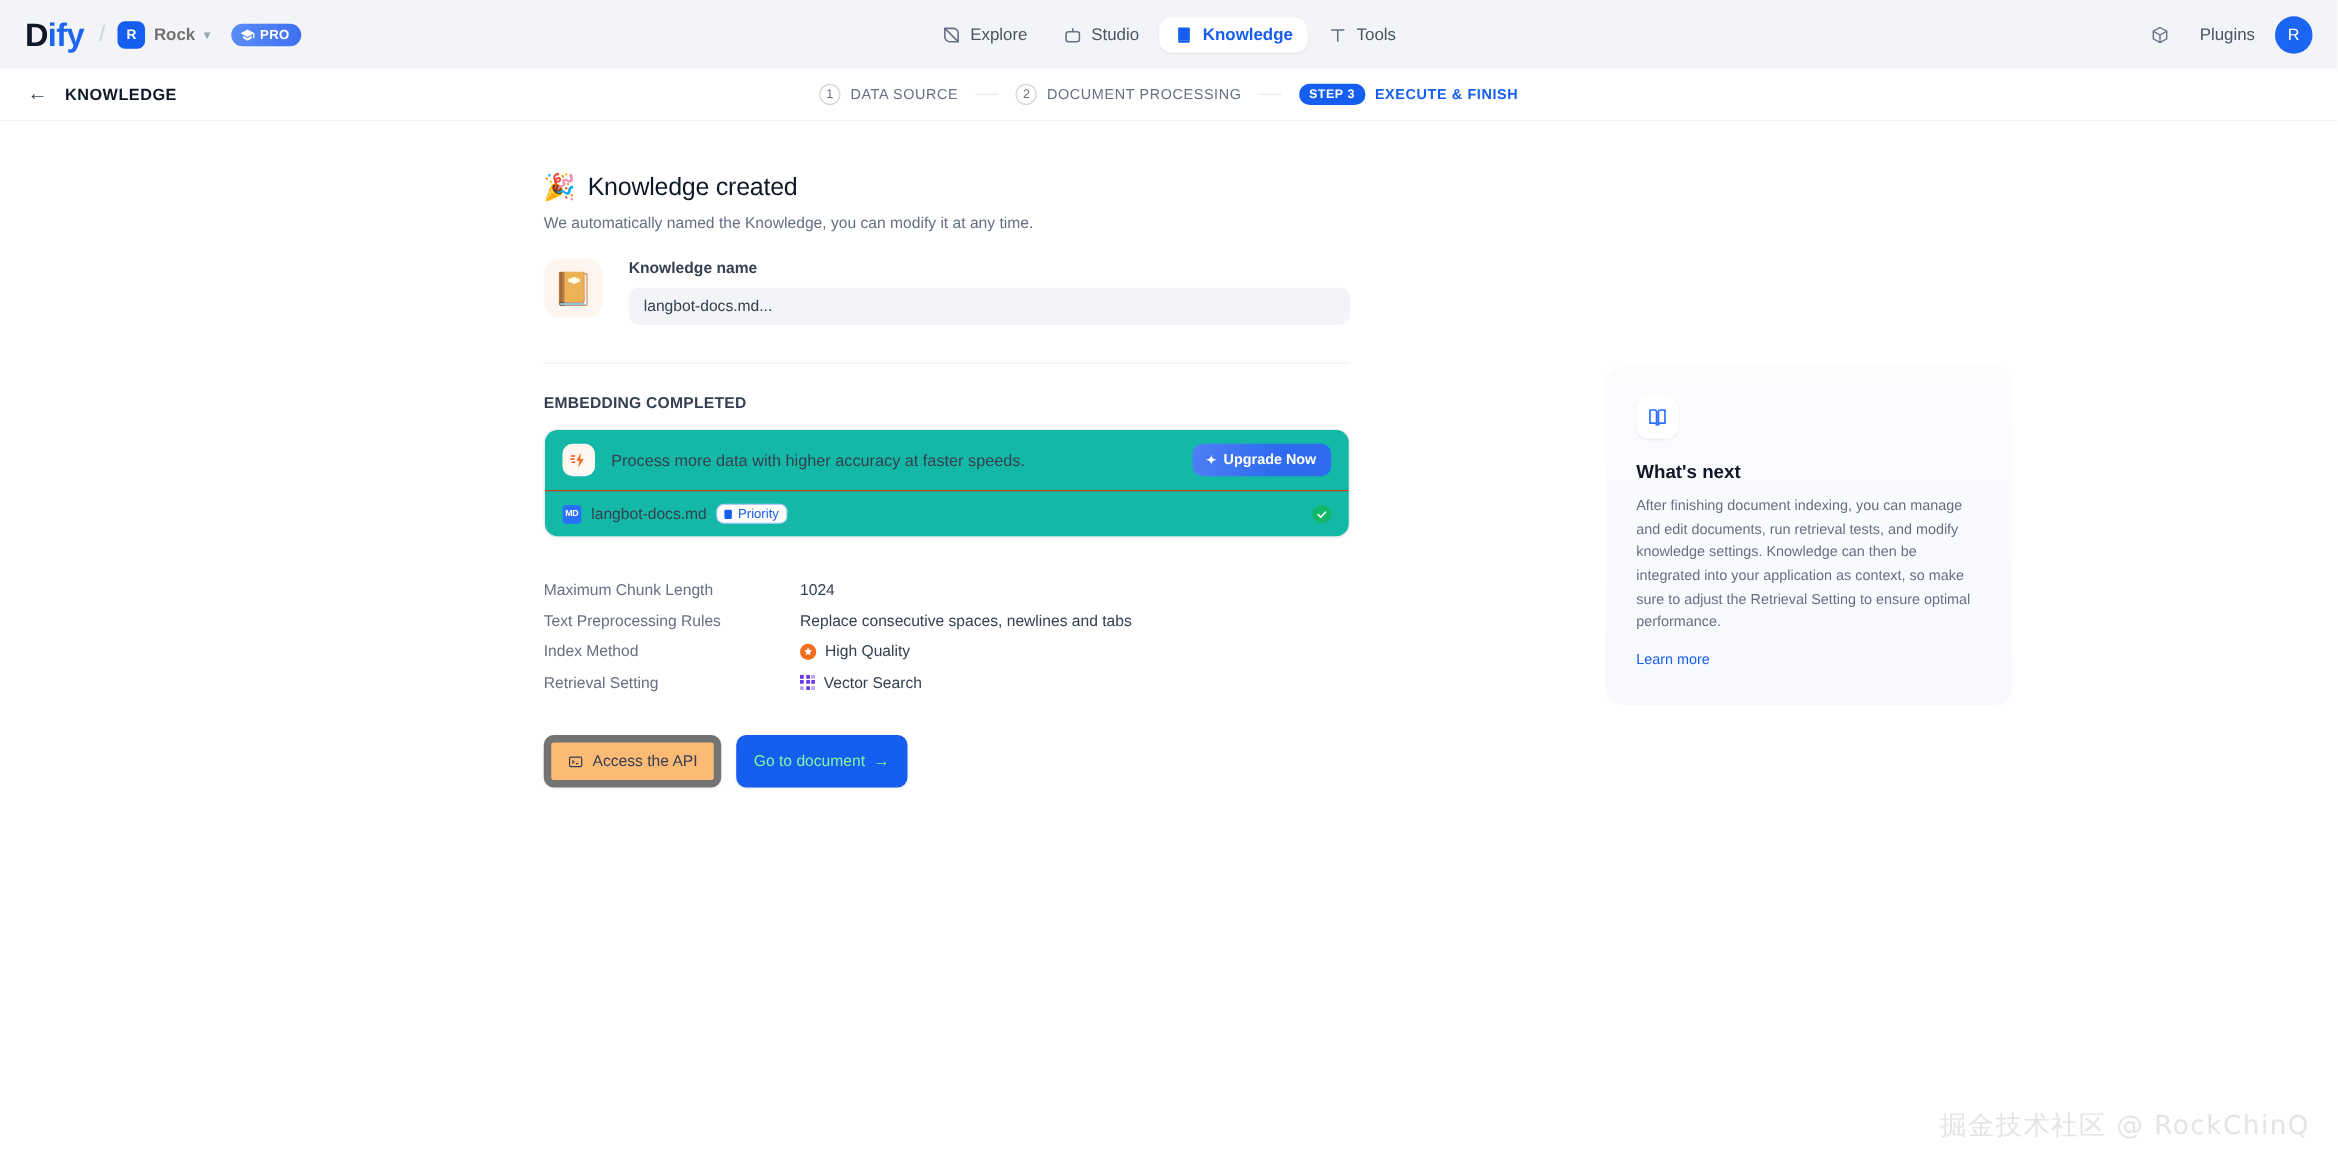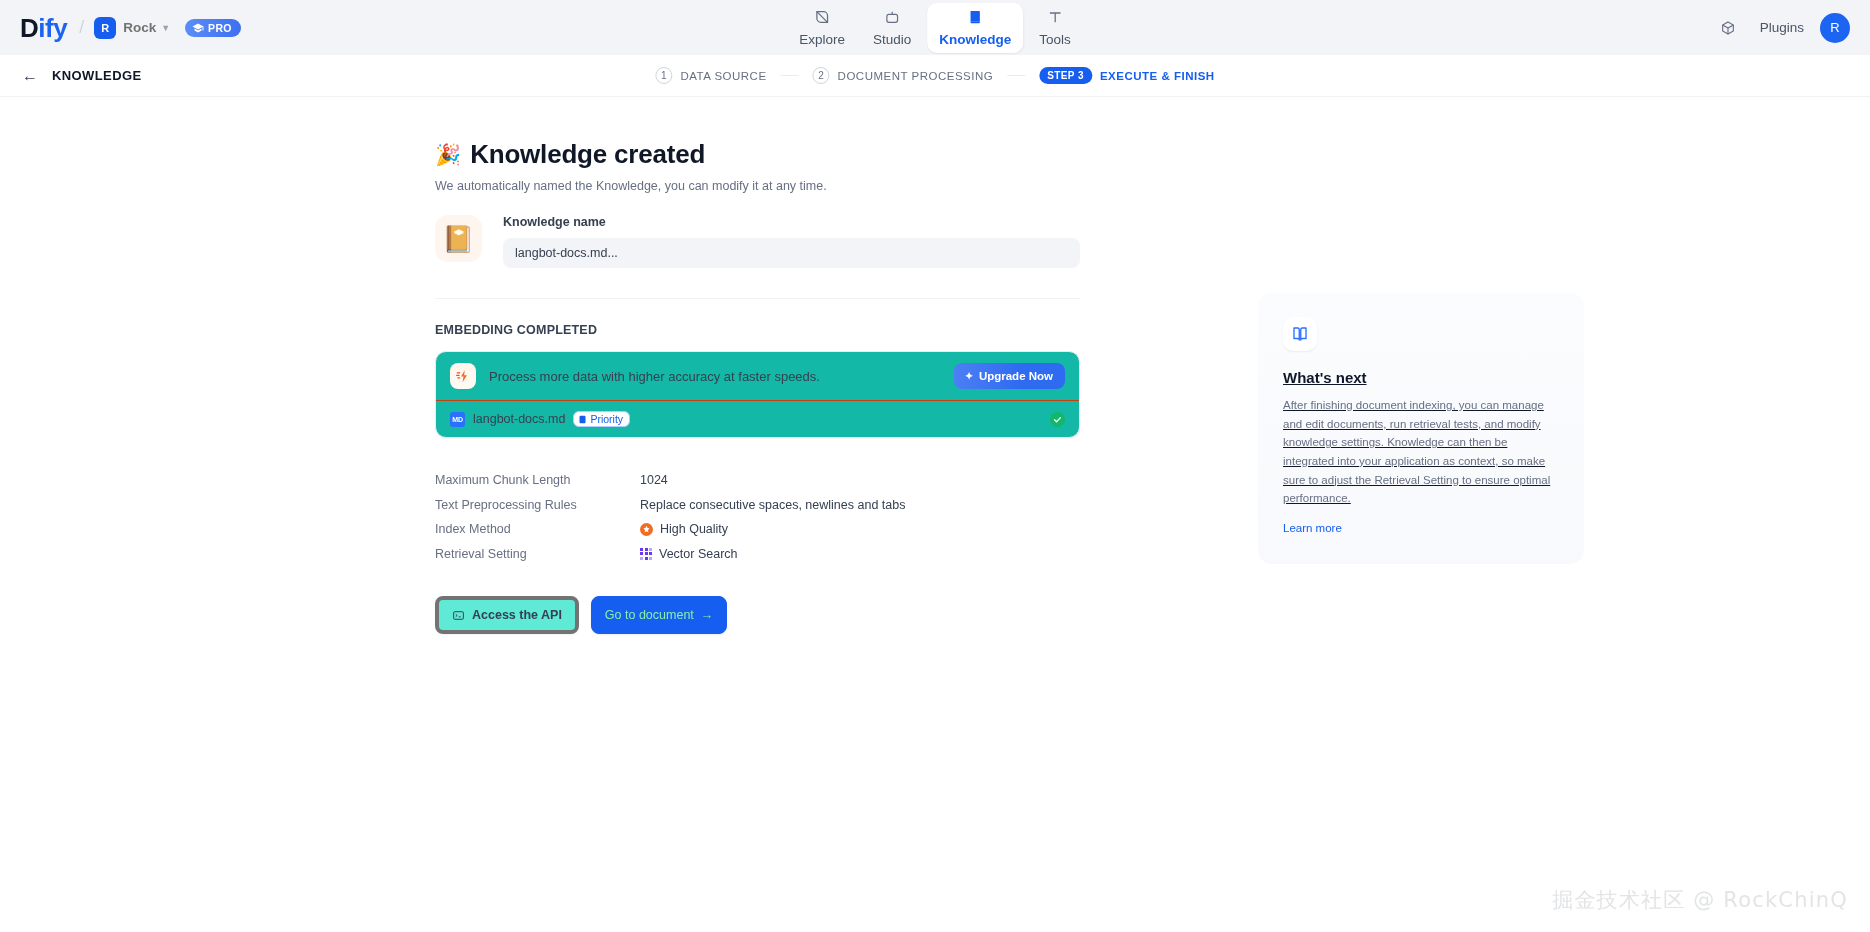--- a/index.html
+++ b/index.html
@@ -56,21 +56,21 @@
 
   .nav {
     position: absolute;
     left: 50%; transform: translateX(-50%);
     display: flex; align-items: center; gap: 4px;
   }
   .nav-item {
     display: flex; align-items: center; gap: 7px;
     padding: 6px 12px; border-radius: 10px;
     font-size: 13.5px; color: #495464; font-weight: 400;
-    cursor: pointer; white-space: nowrap; flex-direction: column;
+    cursor: pointer; white-space: nowrap;
   }
   .nav-item.active {
     background: #ffffff;
     color: #155eef;
     font-weight: 600;
     box-shadow: 0 1px 2px rgba(16,24,40,.06);
   }
   .nav-item svg { display:block; }
 
   .topbar-right {
@@ -130,21 +130,21 @@
   .content {
     width: 645px;
     margin-left: 435px;
     padding-top: 42px;
   }
 
   .title-row {
     display: flex; align-items: center; gap: 9px;
   }
   .party { font-size: 21px; line-height: 1; }
-  .h1 { font-size: 26px; font-weight: 700; color: #101828; letter-spacing: -0.2px; }
+  .h1 { font-size: 20px; font-weight: 400; color: #101828; letter-spacing: -0.2px; }
   .sub {
     font-size: 12.5px; color: #676f83; margin-top: 9px;
   }
 
   .name-block {
     display: flex; align-items: flex-start; gap: 21px;
     margin-top: 22px; padding-bottom: 30px;
     border-bottom: 1px solid #f1f2f4;
   }
   .book-icon {
@@ -255,39 +255,37 @@
   .dotgrid i.dim { background: #b9a6f7; }
 
   .btn-row { display: flex; gap: 12px; margin-top: 30px; }
   .btn {
     display: flex; align-items: center; gap: 7px;
     font-size: 12.5px; font-weight: 500;
     border-radius: 8px; padding: 8px 13px;
     cursor: pointer; font-family: inherit;
   }
   .btn-secondary {
-    background: #5eead4; color: #354052;
-    border: 4px solid #737373;
+    background: #fdba74; color: #354052;
+    border: 6px solid #737373;
     box-shadow: 0 1px 2px rgba(16,24,40,.05);
-    font-weight: bold;
   }
   .btn-primary {
     background: #155eef; color: #86efac; border: 1px solid #155eef;
     box-shadow: 0 1px 2px rgba(16,24,40,.08);
   }
 
   
   .side-panel {
     position: absolute;
-    left: 1258px; top: 196px;
+    left: 1284px; top: 196px;
     width: 326px;
     background: linear-gradient(180deg,#fbfcfe 0%,#f7f9fc 100%);
     border-radius: 14px;
     padding: 24px 25px 28px 25px;
-    text-decoration: underline;
   }
   .panel-icon {
     width: 34px; height: 34px; border-radius: 10px;
     background: #ffffff;
     box-shadow: 0 1px 2px rgba(16,24,40,.07);
     display: flex; align-items: center; justify-content: center;
     margin-bottom: 18px;
   }
   .panel-title { font-size: 15px; font-weight: 700; color: #101828; }
   .panel-desc {

